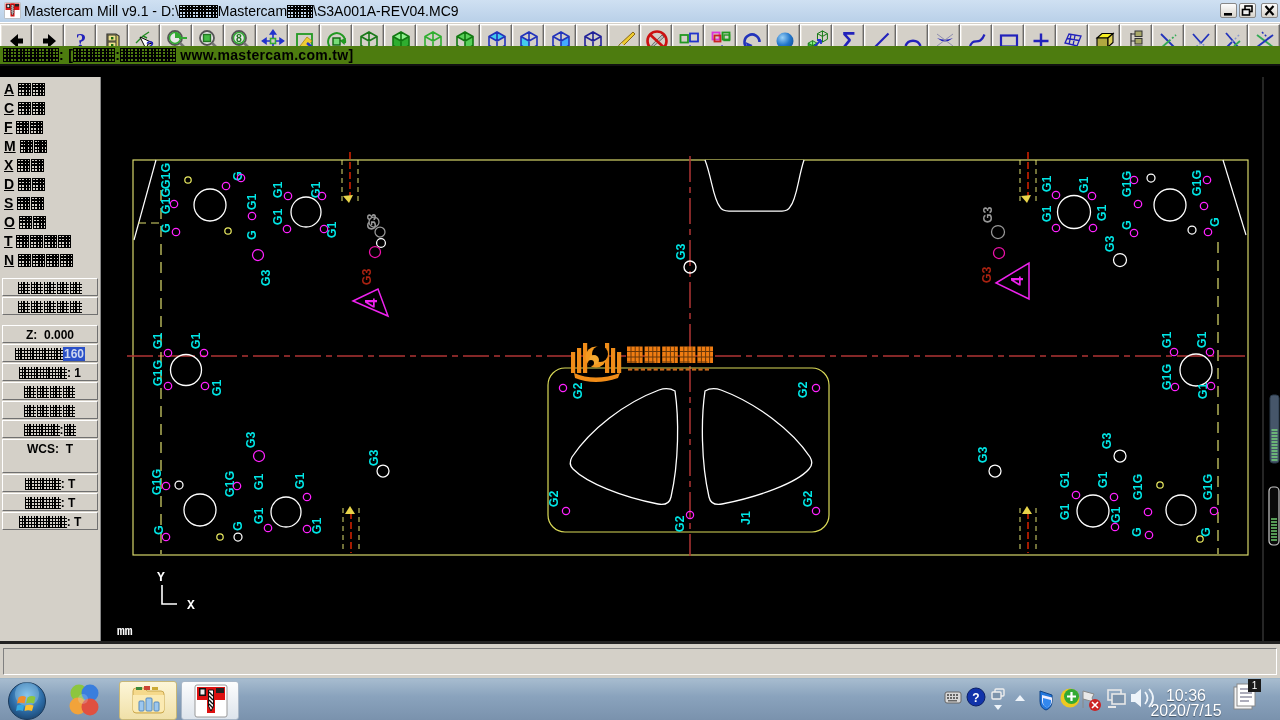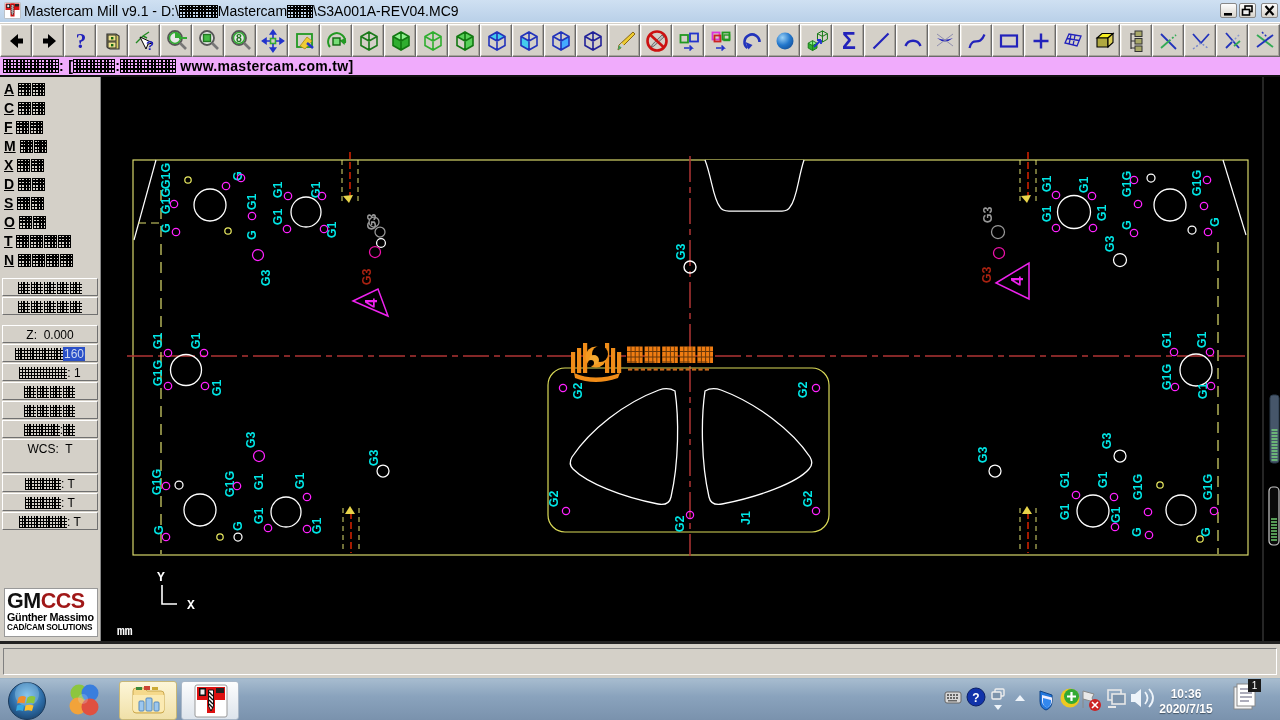--- a/index.html
+++ b/index.html
@@ -2,39 +2,39 @@
 <html><head><meta charset="utf-8"><style>
 * { margin:0; padding:0; box-sizing:border-box; }
 body { width:1280px; height:720px; overflow:hidden; font-family:"Liberation Sans", sans-serif; position:relative; background:#000; }
 .zh { display:inline-block; vertical-align:-2px; }
 #title { position:absolute; left:0; top:0; width:1280px; height:22px; background:linear-gradient(#cfe0f2,#b9d0e8); }
 #title .txt { position:absolute; left:24px; top:3px; font-size:14px; color:#000; white-space:nowrap; }
 .wbtn { position:absolute; top:3px; width:17px; height:15px; background:linear-gradient(#fdfdfd,#d8d4cc); border:1px solid #888; border-radius:2px; text-align:center; font-size:11px; font-weight:bold; line-height:13px; color:#000; }
 #toolbar { position:absolute; left:0; top:22px; width:1280px; height:35px; background:#d4d0c8; border-top:1px solid #fff; }
 .tbb { position:relative; float:left; width:32px; height:33px; margin-top:1px; background:#d4d0c8; border:1px solid; border-color:#fff #6a6a6a #6a6a6a #fff; box-shadow:inset -1px -1px 0 #a8a49c, inset 1px 1px 0 #e8e4dc; }
 .tbb svg { position:absolute; left:3.5px; top:4px; }
-#menubar { position:absolute; left:0; top:57px; width:1280px; height:20px; background:#f0abfc; border-bottom:2px solid #111; }
+#menubar { position:absolute; left:0; top:46px; width:1280px; height:20px; background:#4d7c0f; border-bottom:2px solid #111; }
 #menubar .in { position:absolute; left:3px; top:1px; font-size:14px; font-weight:bold; color:#000; letter-spacing:0.3px; }
 #sidebar { position:absolute; left:0; top:77px; width:101px; height:564px; background:#d4d0c8; border-right:1px solid #888; }
 .mrow { height:19px; padding-left:4px; font-size:14px; font-weight:bold; color:#000; }
 .ul { text-decoration:underline; font-size:14px; }
-.sbtn { margin:0 2px 1px 2px; background:#d4d0c8; border:1px solid; border-color:#fff #707070 #707070 #fff; text-align:center; font-size:12px; font-weight:normal; padding-top:2px; white-space:nowrap; }
+.sbtn { margin:0 2px 1px 2px; background:#d4d0c8; border:1px solid; border-color:#fff #707070 #707070 #fff; text-align:center; font-size:12px; font-weight:bold; padding-top:2px; white-space:nowrap; }
 .sbtn .lat { font-size:12px; }
 .sel { background:#2a50c8; color:#cfd8f0; font-size:12px; padding:0 1px; }
 #gmccs { position:absolute; left:4px; top:511px; width:94px; height:49px; background:#fff; border:1px solid #999; padding:1px 2px; }
 #gmccs { overflow:hidden; white-space:nowrap; }
 #gmccs .l1 { font-size:21.5px; font-weight:bold; line-height:22px; letter-spacing:-0.5px; }
 #gmccs .l2 { font-size:10.8px; font-weight:bold; line-height:11px; letter-spacing:-0.3px; }
 #gmccs .l3 { font-size:8.2px; font-weight:bold; line-height:9px; letter-spacing:-0.2px; }
 #viewport { position:absolute; left:101px; top:77px; width:1179px; height:564px; background:#000; }
 #statusbar { position:absolute; left:0; top:641px; width:1280px; height:37px; background:#d4d0c8; border-top:3px solid #222; }
 #statusbar .field { position:absolute; left:3px; top:4px; width:1274px; height:27px; background:#d4d0c8; border:1px solid; border-color:#808080 #fff #fff #808080; }
 #taskbar { position:absolute; left:0; top:678px; width:1280px; height:42px; background:linear-gradient(#a7bccf,#8aa3bd 42%,#7a92ad); border-top:1px solid #9fb6c9; }
 .tkbtn { position:absolute; top:2px; width:58px; height:39px; border-radius:3px; }
-.clock { position:absolute; color:#fff; font-size:12px; text-align:center; width:80px; text-shadow:0 1px 1px #456;font-weight:bold; }
+.clock { position:absolute; color:#fff; font-size:16px; text-align:center; width:80px; text-shadow:0 1px 1px #456; }
 </style></head>
 <body>
 <div id="title">
   <svg width="17" height="17" viewBox="0 0 34 34" style="position:absolute;left:4px;top:2px">
 <rect x="1" y="1" width="32" height="32" rx="2" fill="#fff" stroke="#999"></rect>
 <rect x="3" y="3" width="28" height="13" fill="#dd1111"></rect>
 <rect x="13" y="3" width="8" height="26" fill="#dd1111"></rect>
 <rect x="5" y="4" width="7" height="8" fill="#111"></rect>
       <rect x="6.5" y="5.5" width="4" height="5" fill="#eee"></rect>
 <path d="M14.5 6 h5 v16 l-2.5 5 l-2.5 -5 z" fill="#fff" stroke="#111"></path>
@@ -346,25 +346,20 @@
     <div class="sbtn" style="height:18px"><span class="lat">Z:&nbsp; 0.000</span></div>
     <div class="sbtn" style="height:18px"><i class="zh" style="width:12px;height:12px;margin-right:0px;background:repeating-linear-gradient(0deg,#000 0 1.4px,transparent 1.4px 2.9px),repeating-linear-gradient(90deg,#000 0 1.4px,transparent 1.4px 2.9px),linear-gradient(#000 0 0) 50% 50%/1.4px 100% no-repeat,linear-gradient(#000 0 0) 50% 50%/100% 1.4px no-repeat"></i><i class="zh" style="width:12px;height:12px;margin-right:0px;background:repeating-linear-gradient(0deg,#000 0 1.4px,transparent 1.4px 2.9px),repeating-linear-gradient(90deg,#000 0 1.4px,transparent 1.4px 2.9px),linear-gradient(#000 0 0) 50% 50%/1.4px 100% no-repeat,linear-gradient(#000 0 0) 50% 50%/100% 1.4px no-repeat"></i><i class="zh" style="width:12px;height:12px;margin-right:0px;background:repeating-linear-gradient(0deg,#000 0 1.4px,transparent 1.4px 2.9px),repeating-linear-gradient(90deg,#000 0 1.4px,transparent 1.4px 2.9px),linear-gradient(#000 0 0) 50% 50%/1.4px 100% no-repeat,linear-gradient(#000 0 0) 50% 50%/100% 1.4px no-repeat"></i><i class="zh" style="width:12px;height:12px;margin-right:0px;background:repeating-linear-gradient(0deg,#000 0 1.4px,transparent 1.4px 2.9px),repeating-linear-gradient(90deg,#000 0 1.4px,transparent 1.4px 2.9px),linear-gradient(#000 0 0) 50% 50%/1.4px 100% no-repeat,linear-gradient(#000 0 0) 50% 50%/100% 1.4px no-repeat"></i><span class="sel">160</span></div>
     <div class="sbtn" style="height:18px"><i class="zh" style="width:12px;height:12px;margin-right:0px;background:repeating-linear-gradient(0deg,#000 0 1.4px,transparent 1.4px 2.9px),repeating-linear-gradient(90deg,#000 0 1.4px,transparent 1.4px 2.9px),linear-gradient(#000 0 0) 50% 50%/1.4px 100% no-repeat,linear-gradient(#000 0 0) 50% 50%/100% 1.4px no-repeat"></i><i class="zh" style="width:12px;height:12px;margin-right:0px;background:repeating-linear-gradient(0deg,#000 0 1.4px,transparent 1.4px 2.9px),repeating-linear-gradient(90deg,#000 0 1.4px,transparent 1.4px 2.9px),linear-gradient(#000 0 0) 50% 50%/1.4px 100% no-repeat,linear-gradient(#000 0 0) 50% 50%/100% 1.4px no-repeat"></i><i class="zh" style="width:12px;height:12px;margin-right:0px;background:repeating-linear-gradient(0deg,#000 0 1.4px,transparent 1.4px 2.9px),repeating-linear-gradient(90deg,#000 0 1.4px,transparent 1.4px 2.9px),linear-gradient(#000 0 0) 50% 50%/1.4px 100% no-repeat,linear-gradient(#000 0 0) 50% 50%/100% 1.4px no-repeat"></i><i class="zh" style="width:12px;height:12px;margin-right:0px;background:repeating-linear-gradient(0deg,#000 0 1.4px,transparent 1.4px 2.9px),repeating-linear-gradient(90deg,#000 0 1.4px,transparent 1.4px 2.9px),linear-gradient(#000 0 0) 50% 50%/1.4px 100% no-repeat,linear-gradient(#000 0 0) 50% 50%/100% 1.4px no-repeat"></i><span class="lat">: 1</span></div>
     <div class="sbtn" style="height:18px"><i class="zh" style="width:12px;height:12px;margin-right:1px;background:repeating-linear-gradient(0deg,#000 0 1.4px,transparent 1.4px 2.9px),repeating-linear-gradient(90deg,#000 0 1.4px,transparent 1.4px 2.9px),linear-gradient(#000 0 0) 50% 50%/1.4px 100% no-repeat,linear-gradient(#000 0 0) 50% 50%/100% 1.4px no-repeat"></i><i class="zh" style="width:12px;height:12px;margin-right:1px;background:repeating-linear-gradient(0deg,#000 0 1.4px,transparent 1.4px 2.9px),repeating-linear-gradient(90deg,#000 0 1.4px,transparent 1.4px 2.9px),linear-gradient(#000 0 0) 50% 50%/1.4px 100% no-repeat,linear-gradient(#000 0 0) 50% 50%/100% 1.4px no-repeat"></i><i class="zh" style="width:12px;height:12px;margin-right:1px;background:repeating-linear-gradient(0deg,#000 0 1.4px,transparent 1.4px 2.9px),repeating-linear-gradient(90deg,#000 0 1.4px,transparent 1.4px 2.9px),linear-gradient(#000 0 0) 50% 50%/1.4px 100% no-repeat,linear-gradient(#000 0 0) 50% 50%/100% 1.4px no-repeat"></i><i class="zh" style="width:12px;height:12px;margin-right:1px;background:repeating-linear-gradient(0deg,#000 0 1.4px,transparent 1.4px 2.9px),repeating-linear-gradient(90deg,#000 0 1.4px,transparent 1.4px 2.9px),linear-gradient(#000 0 0) 50% 50%/1.4px 100% no-repeat,linear-gradient(#000 0 0) 50% 50%/100% 1.4px no-repeat"></i></div>
     <div class="sbtn" style="height:18px"><i class="zh" style="width:12px;height:12px;margin-right:1px;background:repeating-linear-gradient(0deg,#000 0 1.4px,transparent 1.4px 2.9px),repeating-linear-gradient(90deg,#000 0 1.4px,transparent 1.4px 2.9px),linear-gradient(#000 0 0) 50% 50%/1.4px 100% no-repeat,linear-gradient(#000 0 0) 50% 50%/100% 1.4px no-repeat"></i><i class="zh" style="width:12px;height:12px;margin-right:1px;background:repeating-linear-gradient(0deg,#000 0 1.4px,transparent 1.4px 2.9px),repeating-linear-gradient(90deg,#000 0 1.4px,transparent 1.4px 2.9px),linear-gradient(#000 0 0) 50% 50%/1.4px 100% no-repeat,linear-gradient(#000 0 0) 50% 50%/100% 1.4px no-repeat"></i><i class="zh" style="width:12px;height:12px;margin-right:1px;background:repeating-linear-gradient(0deg,#000 0 1.4px,transparent 1.4px 2.9px),repeating-linear-gradient(90deg,#000 0 1.4px,transparent 1.4px 2.9px),linear-gradient(#000 0 0) 50% 50%/1.4px 100% no-repeat,linear-gradient(#000 0 0) 50% 50%/100% 1.4px no-repeat"></i><i class="zh" style="width:12px;height:12px;margin-right:1px;background:repeating-linear-gradient(0deg,#000 0 1.4px,transparent 1.4px 2.9px),repeating-linear-gradient(90deg,#000 0 1.4px,transparent 1.4px 2.9px),linear-gradient(#000 0 0) 50% 50%/1.4px 100% no-repeat,linear-gradient(#000 0 0) 50% 50%/100% 1.4px no-repeat"></i></div>
     <div class="sbtn" style="height:18px"><i class="zh" style="width:12px;height:12px;margin-right:0px;background:repeating-linear-gradient(0deg,#000 0 1.4px,transparent 1.4px 2.9px),repeating-linear-gradient(90deg,#000 0 1.4px,transparent 1.4px 2.9px),linear-gradient(#000 0 0) 50% 50%/1.4px 100% no-repeat,linear-gradient(#000 0 0) 50% 50%/100% 1.4px no-repeat"></i><i class="zh" style="width:12px;height:12px;margin-right:0px;background:repeating-linear-gradient(0deg,#000 0 1.4px,transparent 1.4px 2.9px),repeating-linear-gradient(90deg,#000 0 1.4px,transparent 1.4px 2.9px),linear-gradient(#000 0 0) 50% 50%/1.4px 100% no-repeat,linear-gradient(#000 0 0) 50% 50%/100% 1.4px no-repeat"></i><i class="zh" style="width:12px;height:12px;margin-right:0px;background:repeating-linear-gradient(0deg,#000 0 1.4px,transparent 1.4px 2.9px),repeating-linear-gradient(90deg,#000 0 1.4px,transparent 1.4px 2.9px),linear-gradient(#000 0 0) 50% 50%/1.4px 100% no-repeat,linear-gradient(#000 0 0) 50% 50%/100% 1.4px no-repeat"></i><span class="lat">:</span><i class="zh" style="width:12px;height:12px;margin-right:1px;background:repeating-linear-gradient(0deg,#000 0 1.4px,transparent 1.4px 2.9px),repeating-linear-gradient(90deg,#000 0 1.4px,transparent 1.4px 2.9px),linear-gradient(#000 0 0) 50% 50%/1.4px 100% no-repeat,linear-gradient(#000 0 0) 50% 50%/100% 1.4px no-repeat"></i></div>
     <div class="sbtn" style="height:34px"><span class="lat">WCS:&nbsp; T</span></div>
     <div class="sbtn" style="height:18px"><i class="zh" style="width:12px;height:12px;margin-right:0px;background:repeating-linear-gradient(0deg,#000 0 1.4px,transparent 1.4px 2.9px),repeating-linear-gradient(90deg,#000 0 1.4px,transparent 1.4px 2.9px),linear-gradient(#000 0 0) 50% 50%/1.4px 100% no-repeat,linear-gradient(#000 0 0) 50% 50%/100% 1.4px no-repeat"></i><i class="zh" style="width:12px;height:12px;margin-right:0px;background:repeating-linear-gradient(0deg,#000 0 1.4px,transparent 1.4px 2.9px),repeating-linear-gradient(90deg,#000 0 1.4px,transparent 1.4px 2.9px),linear-gradient(#000 0 0) 50% 50%/1.4px 100% no-repeat,linear-gradient(#000 0 0) 50% 50%/100% 1.4px no-repeat"></i><i class="zh" style="width:12px;height:12px;margin-right:0px;background:repeating-linear-gradient(0deg,#000 0 1.4px,transparent 1.4px 2.9px),repeating-linear-gradient(90deg,#000 0 1.4px,transparent 1.4px 2.9px),linear-gradient(#000 0 0) 50% 50%/1.4px 100% no-repeat,linear-gradient(#000 0 0) 50% 50%/100% 1.4px no-repeat"></i><span class="lat">: T</span></div>
     <div class="sbtn" style="height:18px"><i class="zh" style="width:12px;height:12px;margin-right:0px;background:repeating-linear-gradient(0deg,#000 0 1.4px,transparent 1.4px 2.9px),repeating-linear-gradient(90deg,#000 0 1.4px,transparent 1.4px 2.9px),linear-gradient(#000 0 0) 50% 50%/1.4px 100% no-repeat,linear-gradient(#000 0 0) 50% 50%/100% 1.4px no-repeat"></i><i class="zh" style="width:12px;height:12px;margin-right:0px;background:repeating-linear-gradient(0deg,#000 0 1.4px,transparent 1.4px 2.9px),repeating-linear-gradient(90deg,#000 0 1.4px,transparent 1.4px 2.9px),linear-gradient(#000 0 0) 50% 50%/1.4px 100% no-repeat,linear-gradient(#000 0 0) 50% 50%/100% 1.4px no-repeat"></i><i class="zh" style="width:12px;height:12px;margin-right:0px;background:repeating-linear-gradient(0deg,#000 0 1.4px,transparent 1.4px 2.9px),repeating-linear-gradient(90deg,#000 0 1.4px,transparent 1.4px 2.9px),linear-gradient(#000 0 0) 50% 50%/1.4px 100% no-repeat,linear-gradient(#000 0 0) 50% 50%/100% 1.4px no-repeat"></i><span class="lat">: T</span></div>
     <div class="sbtn" style="height:18px"><i class="zh" style="width:12px;height:12px;margin-right:0px;background:repeating-linear-gradient(0deg,#000 0 1.4px,transparent 1.4px 2.9px),repeating-linear-gradient(90deg,#000 0 1.4px,transparent 1.4px 2.9px),linear-gradient(#000 0 0) 50% 50%/1.4px 100% no-repeat,linear-gradient(#000 0 0) 50% 50%/100% 1.4px no-repeat"></i><i class="zh" style="width:12px;height:12px;margin-right:0px;background:repeating-linear-gradient(0deg,#000 0 1.4px,transparent 1.4px 2.9px),repeating-linear-gradient(90deg,#000 0 1.4px,transparent 1.4px 2.9px),linear-gradient(#000 0 0) 50% 50%/1.4px 100% no-repeat,linear-gradient(#000 0 0) 50% 50%/100% 1.4px no-repeat"></i><i class="zh" style="width:12px;height:12px;margin-right:0px;background:repeating-linear-gradient(0deg,#000 0 1.4px,transparent 1.4px 2.9px),repeating-linear-gradient(90deg,#000 0 1.4px,transparent 1.4px 2.9px),linear-gradient(#000 0 0) 50% 50%/1.4px 100% no-repeat,linear-gradient(#000 0 0) 50% 50%/100% 1.4px no-repeat"></i><i class="zh" style="width:12px;height:12px;margin-right:0px;background:repeating-linear-gradient(0deg,#000 0 1.4px,transparent 1.4px 2.9px),repeating-linear-gradient(90deg,#000 0 1.4px,transparent 1.4px 2.9px),linear-gradient(#000 0 0) 50% 50%/1.4px 100% no-repeat,linear-gradient(#000 0 0) 50% 50%/100% 1.4px no-repeat"></i><span class="lat">: T</span></div>
-  <div id="gmccs">
-    <div class="l1"><span style="color:#111">GM</span><span style="color:#a01818">CCS</span></div>
-    <div class="l2">Günther Massimo</div>
-    <div class="l3">CAD/CAM SOLUTIONS</div>
-  </div>
 </div>
 <div id="viewport">
   <svg width="1179" height="564" viewBox="101 77 1179 564" font-family="Liberation Sans, sans-serif">
       <rect x="133" y="160" width="1115" height="395" fill="none" stroke="#dede6e" stroke-width="1.15"></rect>
       <line x1="156" y1="160" x2="134" y2="240" stroke="#ffffff" stroke-width="1.2"></line>
       <line x1="1223" y1="160" x2="1246" y2="235" stroke="#ffffff" stroke-width="1.2"></line>
       <path d="M705 160 C 712 178, 713 199, 720 207 Q 722 211, 729 211 L 782 211 Q 788 211, 790 207 C 797 199, 798 178, 804 160" fill="#000" stroke="#ffffff" stroke-width="1.25"></path>
       <line x1="127" y1="356" x2="1248" y2="356" stroke="#b03535" stroke-width="1.5" stroke-dasharray="26 5 6 5"></line>
       <line x1="690" y1="156" x2="690" y2="556" stroke="#b03535" stroke-width="1.5" stroke-dasharray="26 5 6 5"></line>
       <line x1="161" y1="190" x2="161" y2="554" stroke="#dede6e" stroke-width="1.2" stroke-dasharray="11 7"></line>

